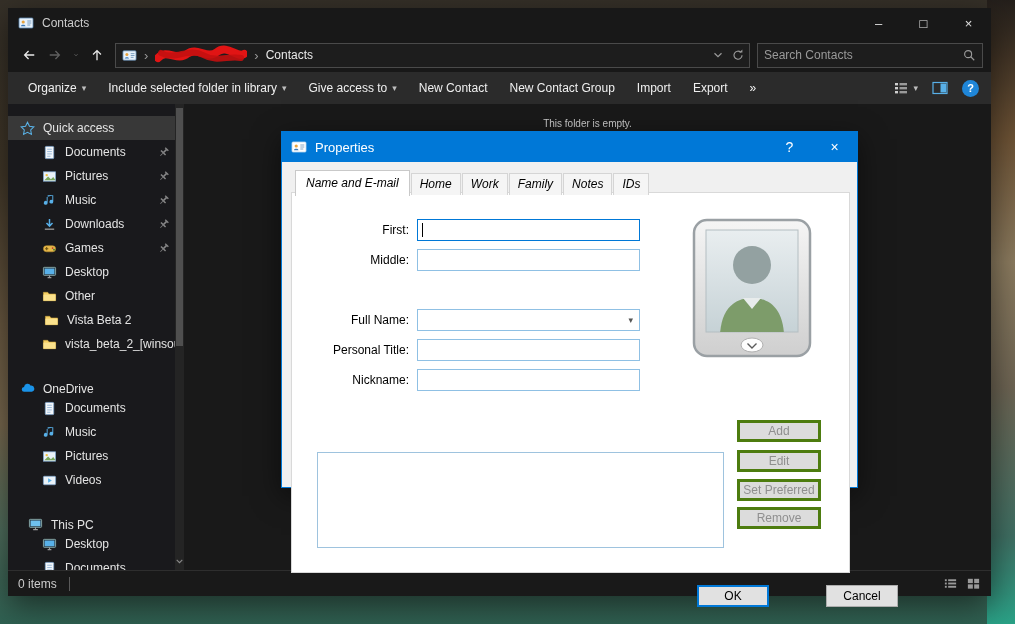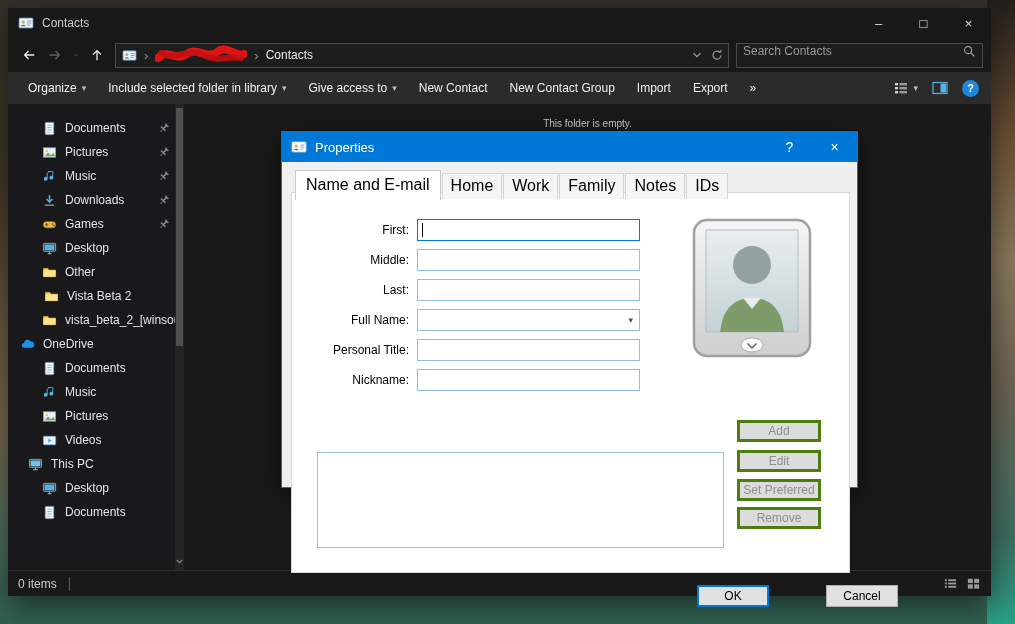--- a/index.html
+++ b/index.html
@@ -30,22 +30,22 @@
   .nav-btn { padding:5px; }
   .addressbar { flex:1; height:25px; margin:0 7px 0 5px; background:#1d1d1d; border:1px solid #4a4a4a;
     display:flex; align-items:center; padding:0 4px 0 6px; }
   .loc-icon { width:15px; height:15px; flex:0 0 auto; }
   .crumb-sep { color:#9a9a9a; font-size:13px; margin:0 7px; }
   .scribble { width:92px; height:20px; }
   .scribble svg { width:100%; height:100%; display:block; }
   .crumb { font-size:12px; color:#e8e8e8; white-space:nowrap; }
   .addr-right { margin-left:auto; display:flex; align-items:center; gap:6px; }
   .addr-right .mini { width:14px; height:14px; }
-  .searchbox { width:247px; height:25px; background:#1d1d1d; border:1px solid #4a4a4a;
-    display:flex; align-items:flex-start; padding:0 6px; flex:0 0 auto;gap:12px; }
+  .searchbox { width:226px; height:25px; background:#1d1d1d; border:1px solid #4a4a4a;
+    display:flex; align-items:center; padding:0 6px; flex:0 0 auto;gap:12px; }
   .searchbox input { flex:1; background:transparent; border:none; outline:none; color:#cfcfcf; font-size:12px; min-width:0;
     font-family:"Liberation Sans",sans-serif; }
   .searchbox input::placeholder { color:#9a9a9a; }
   .searchbox .mini { width:14px; height:14px; flex:0 0 auto; }
 
   .toolbar { height:32px; background:#2b2b2b; display:flex; align-items:center; padding:0 12px 0 20px;
     font-size:12px; color:#f0f0f0; flex:0 0 auto; }
   .tb-item { display:flex; align-items:center; margin-right:22px; white-space:nowrap; }
   .tb-item .caret { color:#bdbdbd; font-size:9px; margin-left:5px; }
   .tb-spacer { flex:1; }
@@ -54,21 +54,21 @@
   .tb-icon .caret { color:#bdbdbd; font-size:9px; margin-left:4px; }
   .help-circle { width:17px; height:17px; border-radius:50%; background:#1f86d8; color:#fff;
     display:flex; align-items:center; justify-content:center; font-size:11px; font-weight:bold; }
 
   .content { flex:1; display:flex; min-height:0; }
   .sidebar { width:176px; flex:0 0 auto; position:relative; background:#19191c; overflow:hidden; }
   .sb-list { padding-top:12px; }
   .sb-item { height:24px; display:flex; align-items:center; position:relative; font-size:12px; color:#e4e4e4;
     white-space:nowrap; }
   .sb-item.selected { background:#383838; }
-  .sb-item.gap { margin-top:0; }
+  .sb-item.gap { margin-top:16px;align-items:flex-end; }
   .sb-icon { width:15px; height:15px; margin-right:8px; flex:0 0 auto; }
   .sb-icon svg { width:100%; height:100%; display:block; }
   .sb-label { overflow:hidden; text-overflow:clip; max-width:112px; }
   .pin { position:absolute; right:14px; width:13px; height:13px; opacity:.85; }
   .pin svg { width:100%; height:100%; display:block; }
   .sb-scroll { position:absolute; right:0; top:0; width:9px; height:100%; background:#242424; }
   .sb-thumb { position:absolute; left:1px; right:1px; top:4px; height:238px; background:#4f4f4f; }
   .sb-down { position:absolute; left:0; bottom:4px; width:9px; height:10px; }
   .sb-down svg { width:100%; height:100%; display:block; }
 
@@ -88,21 +88,21 @@
   .dlg-title { position:absolute; left:0; top:0; right:0; height:30px; background:#0078d7; display:flex; align-items:center; }
   .dlg-icon { width:16px; height:16px; margin-left:9px; }
   .dlg-icon svg { width:100%; height:100%; display:block; }
   .dlg-title-text { color:#fff; font-size:13px; margin-left:8px; }
   .dlg-controls { margin-left:auto; display:flex; height:100%; }
   .dlg-help, .dlg-close { width:45px; height:100%; display:flex; align-items:center; justify-content:center;
     color:#fff; font-size:14px; }
 
   .tabs { position:absolute; left:13px; top:38px; display:flex; align-items:flex-end; z-index:3; }
   .tab { background:#f5f5f5; border:1px solid #d5d5d5; border-bottom:none; padding:3px 8px 4px; margin-right:1px;
-    font-size:16px; color:#000; }
+    font-size:12px; color:#000;font-style:italic; }
   .tab.active { background:#fff; padding:5px 10px 6px; position:relative; margin-bottom:-1px; border-color:#c9c9c9; }
 
   .page { position:absolute; left:9px; top:60px; width:559px; height:381px; background:#fff; border:1px solid #d9d9d9; z-index:2;padding-left:24px; }
 
   .frow { position:absolute; left:0; height:22px; width:100%; }
   .r-first { top:26px; } .r-middle { top:56px; } .r-last { top:86px; }
   .r-fullname { top:116px; } .r-ptitle { top:146px; } .r-nickname { top:176px; }
   .r-email { top:227px; }
   .flabel { position:absolute; left:0; top:4px; width:117px; text-align:right; color:#000; }
   .fin { position:absolute; left:125px; top:0; width:223px; height:22px; border:1px solid #8fc0e4; background:#fff;
@@ -271,20 +271,28 @@
           </span>
       </div>
       <div class="tb-icon">
         <span class="help-circle">?</span>
       </div>
     </div>
 
     <div class="content">
       <div class="sidebar">
         <div class="sb-list" id="sb-list">
+            <div class="sb-item selected" style="padding-left: 12px;">
+              <span class="sb-icon">
+                <svg viewBox="0 0 16 16">
+                  <path d="M8 1.3l2.1 4.3 4.7.7-3.4 3.3.8 4.7L8 12.1l-4.2 2.2.8-4.7L1.2 6.3l4.7-.7z" fill="none" stroke="#5ab3e8" stroke-width="1.1"></path>
+                </svg>
+              </span>
+              <span class="sb-label">Quick access</span>
+            </div>
             <div class="sb-item" style="padding-left: 34px;">
               <span class="sb-icon">
                 <svg viewBox="0 0 16 16">
                   <rect x="3.5" y="1.5" width="9" height="13" rx="1" fill="#f2f6fa" stroke="#7fa7cf" stroke-width=".8"></rect>
                   <path d="M5.5 4.5h5M5.5 7h5M5.5 9.5h5M5.5 12h3.5" stroke="#7fa7cf" stroke-width=".8"></path>
                 </svg>
               </span>
               <span class="sb-label">Documents</span>
               <span class="pin">
                 <svg viewBox="0 0 16 16">
@@ -558,24 +566,20 @@
         <label class="flabel">First:</label>
         <input class="fin focused" value="" style="">
       </div>
       <div class="caret-bar"></div>
 
       <div class="frow r-middle">
         <label class="flabel">Middle:</label>
         <input class="fin" value="" style="">
       </div>
 
-      <div class="frow r-last">
-        <label class="flabel">Last:</label>
-        <input class="fin" value="" style="">
-      </div>
 
       <div class="frow r-fullname">
         <label class="flabel">Full Name:</label>
         <div class="combo">
           <span class="combo-arrow">▾</span>
         </div>
       </div>
 
       <div class="frow r-ptitle">
         <label class="flabel">Personal Title:</label>

